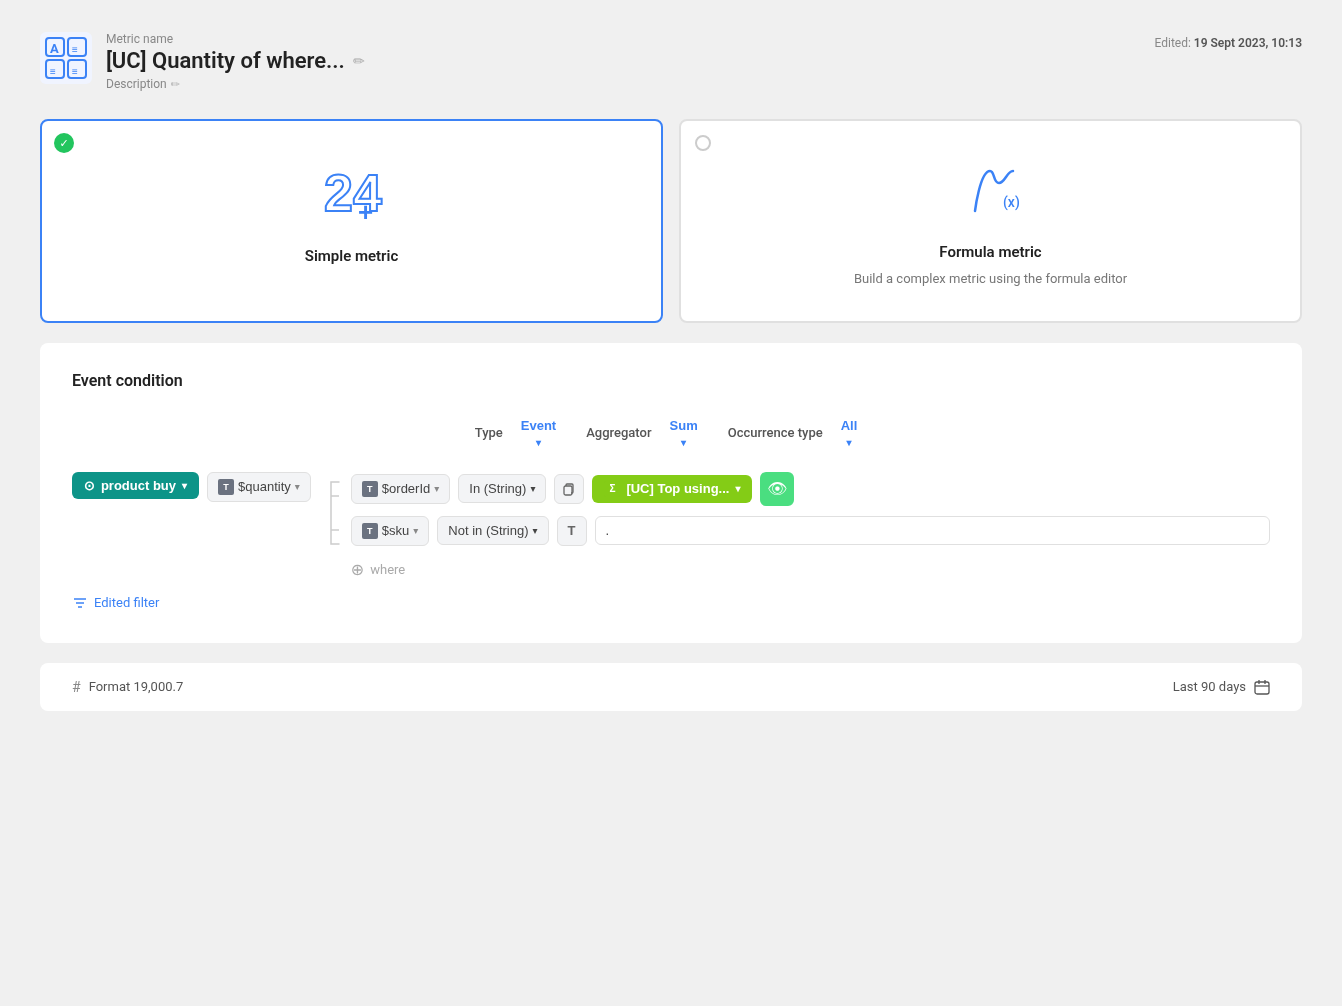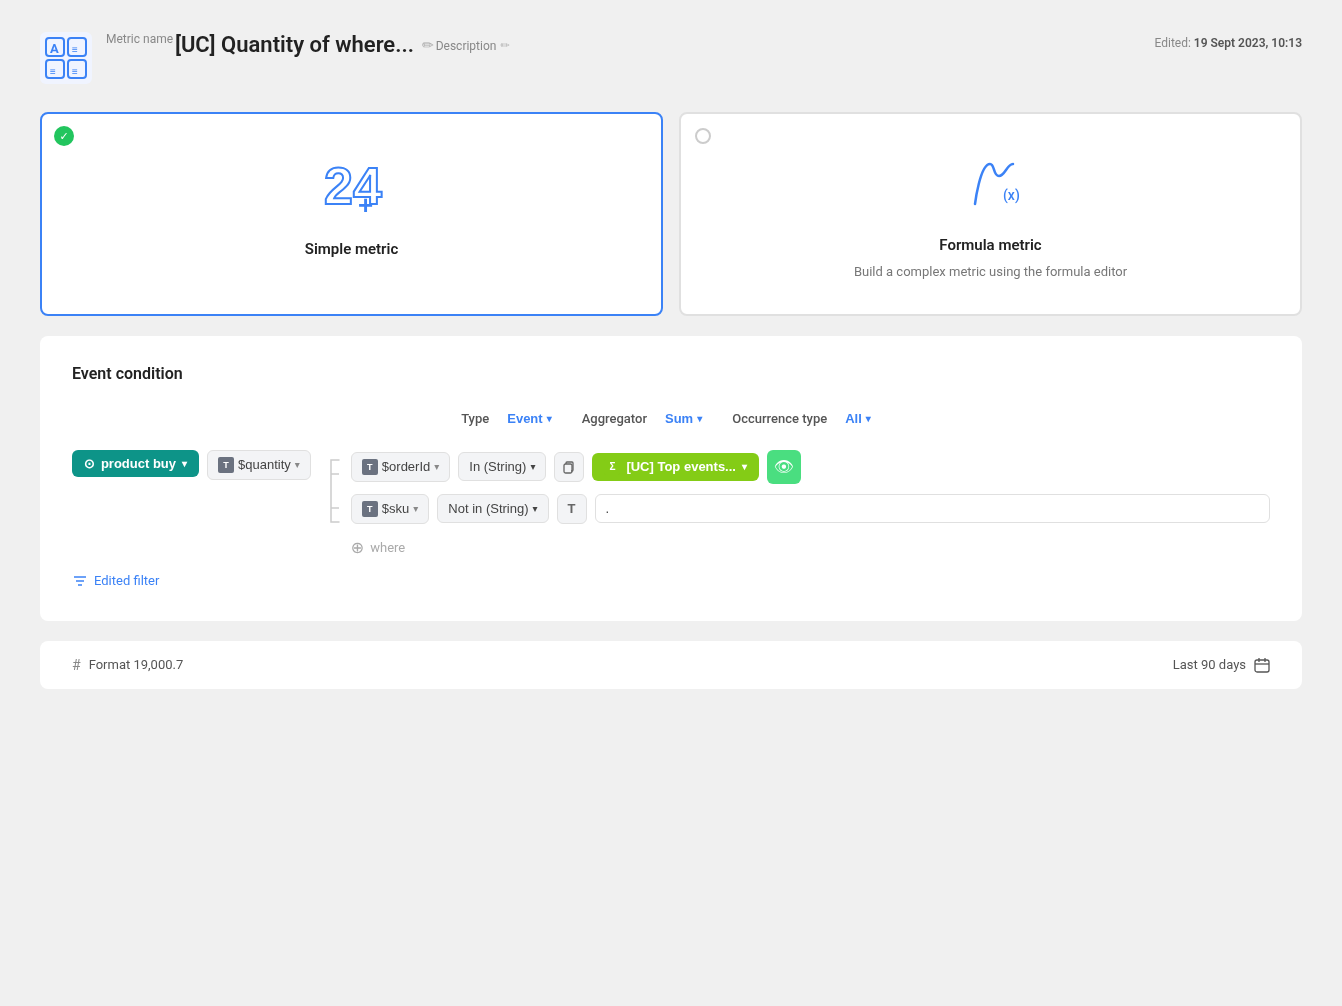--- a/index.html
+++ b/index.html
@@ -25,21 +25,21 @@
       align-items: flex-start;
       gap: 14px;
     }
     .logo-icon {
       width: 52px;
       height: 52px;
       flex-shrink: 0;
     }
     .header-text {
       display: flex;
-      flex-direction: row;
+      flex-direction: column;
       gap: 2px;
       justify-content: center;
     }
     .metric-name-label {
       font-size: 12px;
       color: #888;
       font-weight: 400;
     }
     .metric-title-row {
       display: flex;
@@ -166,20 +166,21 @@
       align-items: center;
       gap: 4px;
       padding: 4px 10px;
       border-radius: 4px;
       font-size: 13px;
       font-weight: 600;
       cursor: pointer;
       border: none;
       background: transparent;
       color: #3b82f6;
+      flex-direction: column;
     }
     .dropdown-pill .chevron {
       font-size: 10px;
       color: #3b82f6;
     }
 
     
     .builder-row {
       display: flex;
       align-items: flex-start;
@@ -529,21 +530,21 @@
             <span class="chevron">▾</span>
           </button>
           <button class="copy-icon-btn">
             <svg width="14" height="14" viewBox="0 0 14 14" fill="none">
               <rect x="2" y="4" width="8" height="9" rx="1.5" stroke="#666" stroke-width="1.3"></rect>
               <path d="M4 4V3a1 1 0 0 1 1-1h5a1 1 0 0 1 1 1v7a1 1 0 0 1-1 1h-1" stroke="#666" stroke-width="1.3"></path>
             </svg>
           </button>
           <button class="segment-pill">
             <span class="sigma-badge">Σ</span>
-            <span>[UC] Top events...</span>
+            <span>[UC] Top using...</span>
             <span class="chevron">▾</span>
           </button>
           <button class="eye-btn">
             <span>👁</span>
           </button>
         </div>
 
         <div class="filter-row">
           <button class="filter-pill">
             <span class="t-badge">T</span>

